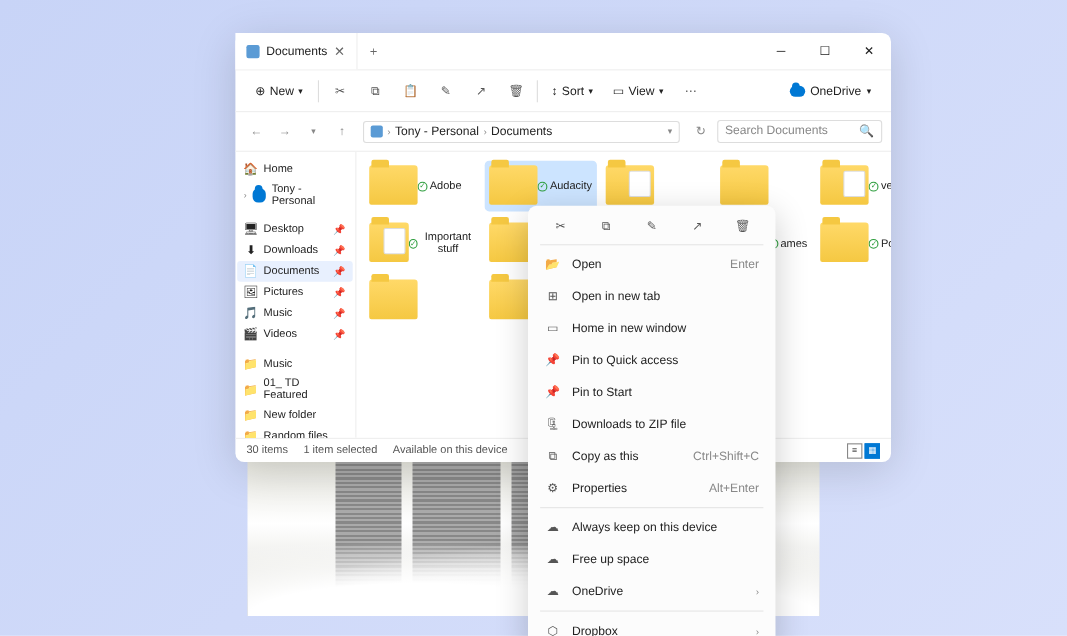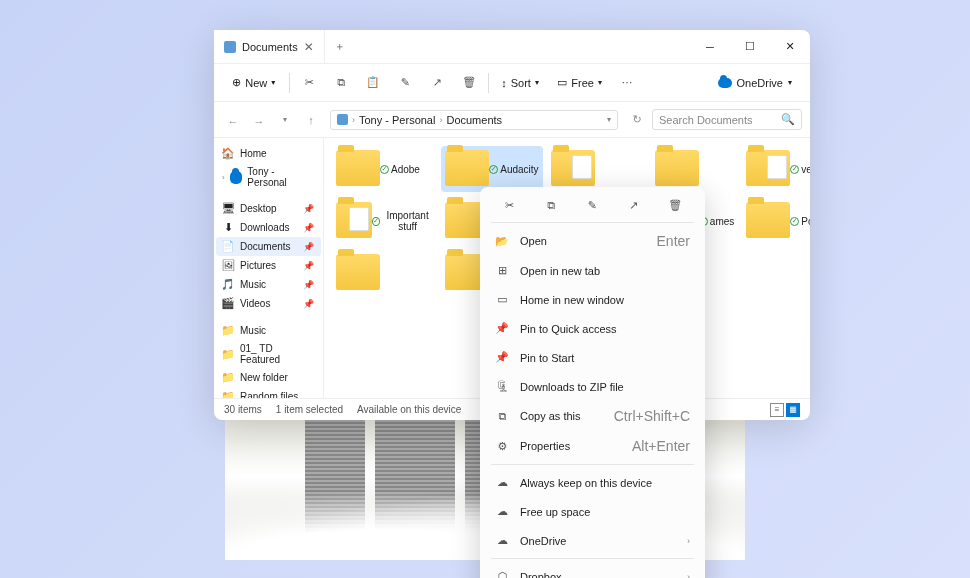--- a/index.html
+++ b/index.html
@@ -20,21 +20,21 @@
 .sortview { display:flex; align-items:center; gap:4px; padding:4px 6px; color:#222; }
 .onedrive { display:flex; align-items:center; gap:5px; margin-left:auto; color:#222; padding:4px 8px; }
 .cloud { width:14px; height:10px; background:#0078d4; border-radius:5px; position:relative; }
 .cloud::before { content:''; position:absolute; width:7px; height:7px; background:#0078d4; border-radius:50%; top:-3px; left:2px; }
 .navbar { height:36px; display:flex; align-items:center; padding:0 8px; gap:4px; border-bottom:1px solid #eee; }
 .navbtn { width:22px; height:22px; display:flex; align-items:center; justify-content:center; color:#888; }
 .address { flex:1; display:flex; align-items:center; gap:4px; padding:3px 6px; border:1px solid #ddd; border-radius:3px; margin:0 4px; }
 .crumb { color:#222; }
 .crsep { color:#888; font-size:9px; }
 .refresh { width:22px; }
-.search { width:150px; display:flex; align-items:center; padding:3px 6px; border:1px solid #ddd; border-radius:3px; color:#888; justify-content:space-between; }
+.search { width:150px; display:flex; padding:3px 6px; border:1px solid #ddd; border-radius:3px; color:#888; justify-content:space-between; }
 .body { flex:1; display:flex; overflow:hidden; }
 .sidebar { width:110px; border-right:1px solid #eee; padding:6px 2px; overflow-y:auto; }
 .sitem { display:flex; align-items:center; gap:5px; padding:3px 6px; font-size:10px; color:#222; border-radius:3px; }
 .sitem.sel { background:#e8f0fe; }
 .sic { width:13px; height:13px; display:flex; align-items:center; justify-content:center; font-size:11px; }
 .pin { color:#888; margin-left:auto; font-size:9px; }
 .sgap { height:8px; }
 .content { flex:1; padding:8px; overflow:auto; position:relative; }
 .grid { display:grid; grid-template-columns:repeat(5,1fr); gap:6px 4px; }
 .fitem { display:flex; align-items:center; padding:4px; border-radius:4px; }
@@ -44,21 +44,21 @@
 .folder.doc::after { content:''; position:absolute; top:6px; right:4px; width:18px; height:22px; background:#fff; border-radius:1px; box-shadow:0 0 0 1px #ddd; }
 .fname { font-size:10px; text-align:center; color:#222; display:flex; align-items:center; gap:2px; }
 .sync { width:9px; height:9px; border:1.5px solid #2e9e3e; border-radius:50%; display:inline-flex; align-items:center; justify-content:center; color:#2e9e3e; font-size:7px; }
 .statusbar { height:22px; border-top:1px solid #eee; display:flex; align-items:center; padding:0 10px; gap:14px; font-size:10px; color:#555; }
 .viewtog { margin-left:auto; display:flex; gap:2px; }
 .vt { width:14px; height:14px; border:1px solid #888; display:flex; align-items:center; justify-content:center; font-size:8px; }
 .vt.act { background:#0078d4; border-color:#0078d4; color:#fff; }
 .ctxmenu { position:absolute; left:480px; top:187px; width:225px; background:#fcfcfc; border-radius:8px; box-shadow:0 8px 30px rgba(0,0,0,.2); padding:5px; font-size:11px; }
 .ctxrow { display:flex; align-items:center; gap:10px; padding:7px 10px; border-radius:4px; color:#222; }
 .ctxic { width:15px; height:15px; display:flex; align-items:center; justify-content:center; color:#555; }
-.ctxsc { margin-left:auto; color:#888; font-size:14px;padding-left:11px; }
+.ctxsc { margin-left:auto; color:#888; font-size:11px;padding-left:11px; }
 .ctxsep { height:1px; background:#e5e5e5; margin:3px 6px; }
 .ctxtop { display:flex; justify-content:space-around; padding:6px 4px; }
 .ctxarr { margin-left:auto; color:#888; font-size:9px; }
 .bgimg { position:absolute; left:225px; top:420px; width:520px; height:140px; background:linear-gradient(180deg,#e8e8e0 0%,#fff 40%,#d5d5cd 100%); overflow:hidden; }
 .bld { position:absolute; width:70px; background:repeating-linear-gradient(0deg,#888 0 2px,#aaa 2px 4px); }
 .cld { position:absolute; bottom:0; left:0; right:0; height:70px; background:radial-gradient(ellipse at 30% 100%,#fff 30%,transparent 70%),radial-gradient(ellipse at 70% 100%,#fff 30%,transparent 70%); }
 </style>
 </head>
 <body>
 
@@ -90,21 +90,21 @@
     <div class="newbtn">⊕ <span>New</span> <span style="font-size:8px">▾</span></div>
     <div class="sep"></div>
     <div class="tbtn">✂</div>
     <div class="tbtn">⧉</div>
     <div class="tbtn">📋</div>
     <div class="tbtn">✎</div>
     <div class="tbtn">↗</div>
     <div class="tbtn">🗑</div>
     <div class="sep"></div>
     <div class="sortview">↕ <span>Sort</span> <span style="font-size:8px">▾</span></div>
-    <div class="sortview">▭ <span>Free</span> <span style="font-size:8px">▾</span></div>
+    <div class="sortview">▭ <span>View</span> <span style="font-size:8px">▾</span></div>
     <div class="tbtn">⋯</div>
     <div class="onedrive">
         <span class="cloud"></span>
         <span>OneDrive</span> 
         <span style="font-size:8px">▾</span>
       </div>
   </div>
 
   <div class="navbar">
     <div class="navbtn">←</div>

